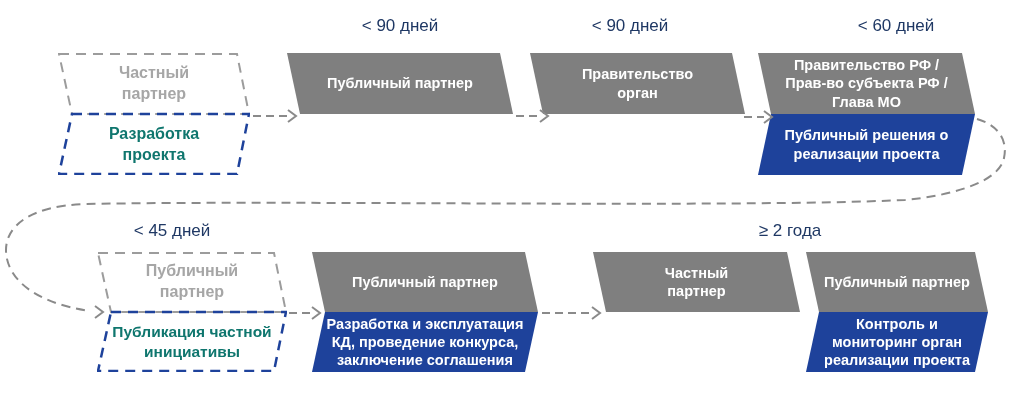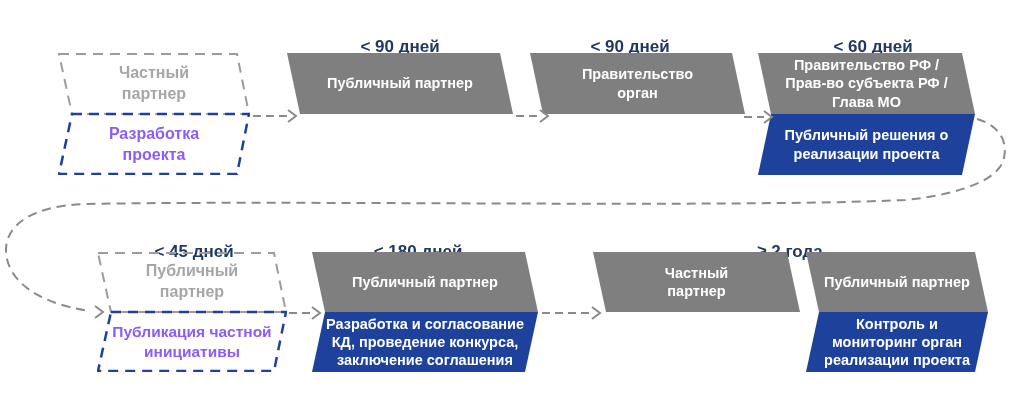--- a/index.html
+++ b/index.html
@@ -2,21 +2,21 @@
 <html><head>
 <meta charset="utf-8">
 <style>
   html,body{margin:0;padding:0;background:#ffffff;}
   .canvas{
     position:relative;width:1012px;height:413px;background:#ffffff;
     font-family:"Liberation Sans",sans-serif;overflow:hidden;
   }
   .duration{
     position:absolute;transform:translateX(-50%);
-    font-weight:bold;font-size:17px;color:#1F3864;white-space:nowrap;margin-top:21px;
+    font-weight:normal;font-size:17px;color:#1F3864;white-space:nowrap;
   }
   .block{position:absolute;}
   .half{
     position:absolute;left:0;right:0;
     display:flex;align-items:center;justify-content:center;
     text-align:center;color:#ffffff;font-weight:bold;
     font-size:14.5px;line-height:1.25;white-space:pre-line;
     padding:0 6px;box-sizing:border-box;
   }
   .half.actor{
@@ -33,21 +33,21 @@
   .r2 .half.action{top:60px;}
   .start{position:absolute;}
   .start svg{position:absolute;left:0;top:0;}
   .start-text{
     position:absolute;left:0;right:0;
     display:flex;align-items:center;justify-content:center;
     text-align:center;font-weight:bold;font-size:16px;line-height:1.3;
     white-space:pre-line;padding:0 12px;box-sizing:border-box;
   }
   .start-text.gray{color:#A6A6A6;}
-  .start-text.blue{color:#8b5cf6;}
+  .start-text.blue{color:#0f766e;}
   .connectors{position:absolute;left:0;top:0;pointer-events:none;z-index:5;}
 </style>
 </head>
 <body>
 
 <div class="canvas">
 
   <svg class="connectors" width="1012" height="413" viewBox="0 0 1012 413">
     <g stroke="#8A8A8A" stroke-width="2" fill="none" stroke-dasharray="8 5">
       <line x1="253" y1="116" x2="288" y2="116"></line>
@@ -62,21 +62,21 @@
       <path d="M540 110 L548 116 L540 122"></path>
       <path d="M764 111 L772 117 L764 123"></path>
       <path d="M312 307 L320 313 L312 319"></path>
       <path d="M592 307 L600 313 L592 319"></path>
       <path d="M95 306 L103 312 L95 318"></path>
     </g>
   </svg>
 
   <div class="duration" style="left:400px;top:16px;">&lt; 90 дней</div>
   <div class="duration" style="left:630px;top:16px;">&lt; 90 дней</div>
-  <div class="duration" style="left:873px;top:16px;">&lt; 60 дней</div>
+  <div class="duration" style="left:896px;top:16px;">&lt; 60 дней</div>
 
   <div class="start" style="left:58px;top:53px;width:192px;height:122px;">
     <svg width="192" height="122" viewBox="0 0 192 122">
       <polygon points="1,1 179,1 191,61 14,61" fill="none" stroke="#9C9C9C" stroke-width="2" stroke-dasharray="10 7"></polygon>
       <polygon points="14,61 191,61 179,121 1,121" fill="none" stroke="#1E429B" stroke-width="2.5" stroke-dasharray="10 7"></polygon>
     </svg>
     <div class="start-text gray" style="top:0;height:61px;">Частный
 партнер</div>
     <div class="start-text blue" style="top:61px;height:61px;">Разработка
 проекта</div>
@@ -90,38 +90,37 @@
 орган</div>
   </div>
   <div class="block r1" style="left:758px;top:53px;width:217px;height:156px;">
     <div class="half actor">Правительство РФ /
 Прав-во субъекта РФ /
 Глава МО</div>
     <div class="half action">Публичный решения о
 реализации проекта</div>
   </div>
 
-  <div class="duration" style="left:194px;top:221px;">&lt; 45 дней</div>
-  <div class="duration" style="left:418px;top:221px;">&lt; 180 дней</div>
+  <div class="duration" style="left:172px;top:221px;">&lt; 45 дней</div>
   <div class="duration" style="left:790px;top:221px;">≥ 2 года</div>
 
   <div class="start" style="left:97px;top:252px;width:190px;height:120px;">
     <svg width="190" height="120" viewBox="0 0 190 120">
       <polygon points="1,1 177,1 189,60 14,60" fill="none" stroke="#9C9C9C" stroke-width="2" stroke-dasharray="10 7"></polygon>
       <polygon points="14,60 189,60 177,119 1,119" fill="none" stroke="#1E429B" stroke-width="2.5" stroke-dasharray="10 7"></polygon>
     </svg>
     <div class="start-text gray" style="top:0;height:60px;">Публичный
 партнер</div>
     <div class="start-text blue" style="top:60px;height:60px;font-size:15.5px;">Публикация частной
 инициативы</div>
   </div>
 
   <div class="block r2" style="left:312px;top:252px;width:226px;height:120px;">
     <div class="half actor">Публичный партнер</div>
-    <div class="half action">Разработка и согласование
+    <div class="half action">Разработка и эксплуатация
 КД, проведение конкурса,
 заключение соглашения</div>
   </div>
   <div class="block r2" style="left:593px;top:252px;width:207px;height:120px;">
     <div class="half actor">Частный
 партнер</div>
   </div>
   <div class="block r2" style="left:806px;top:252px;width:182px;height:120px;">
     <div class="half actor">Публичный партнер</div>
     <div class="half action">Контроль и

